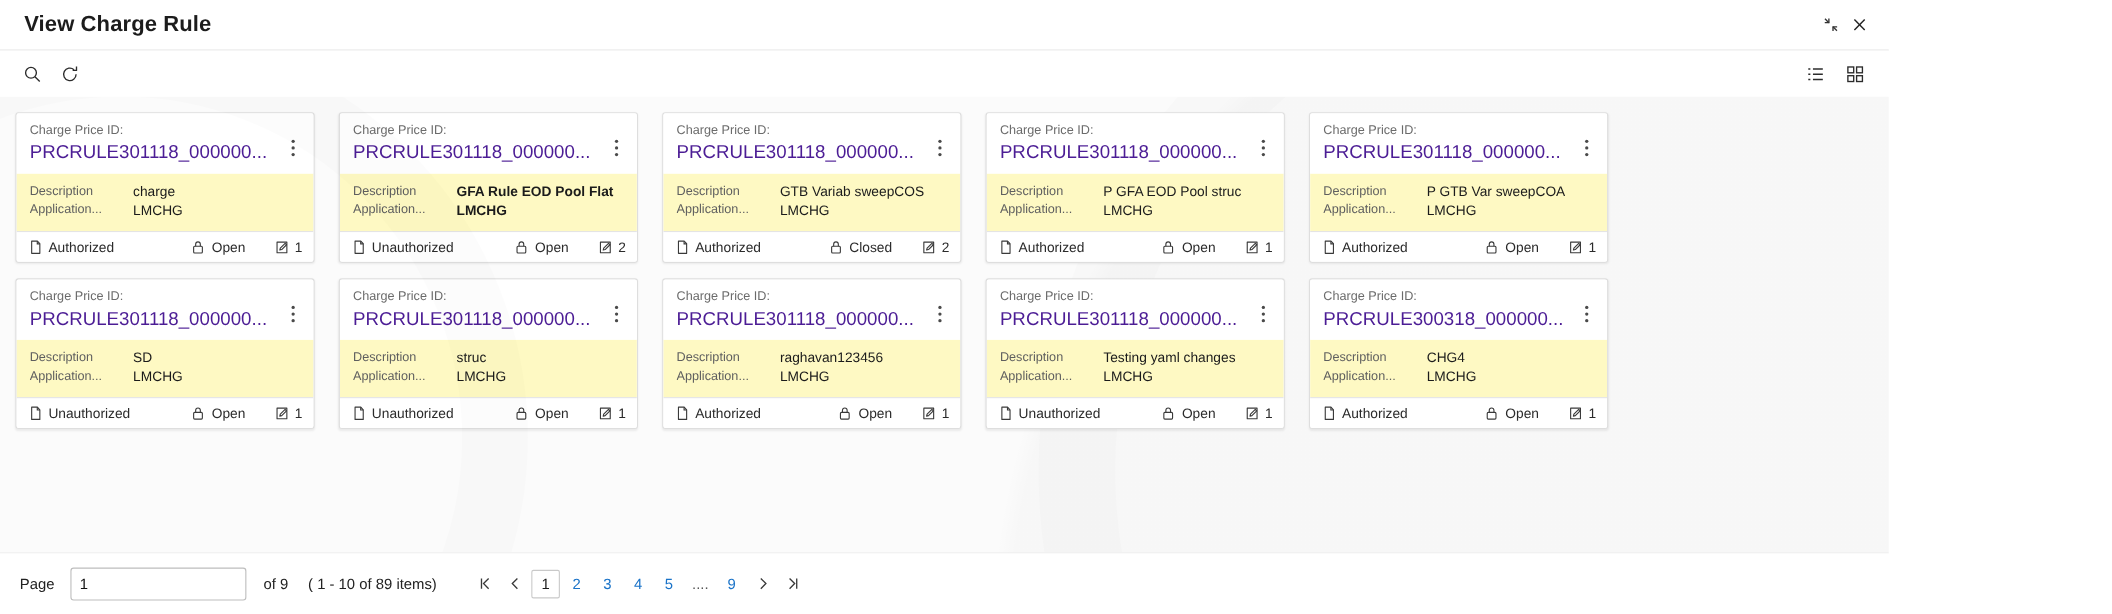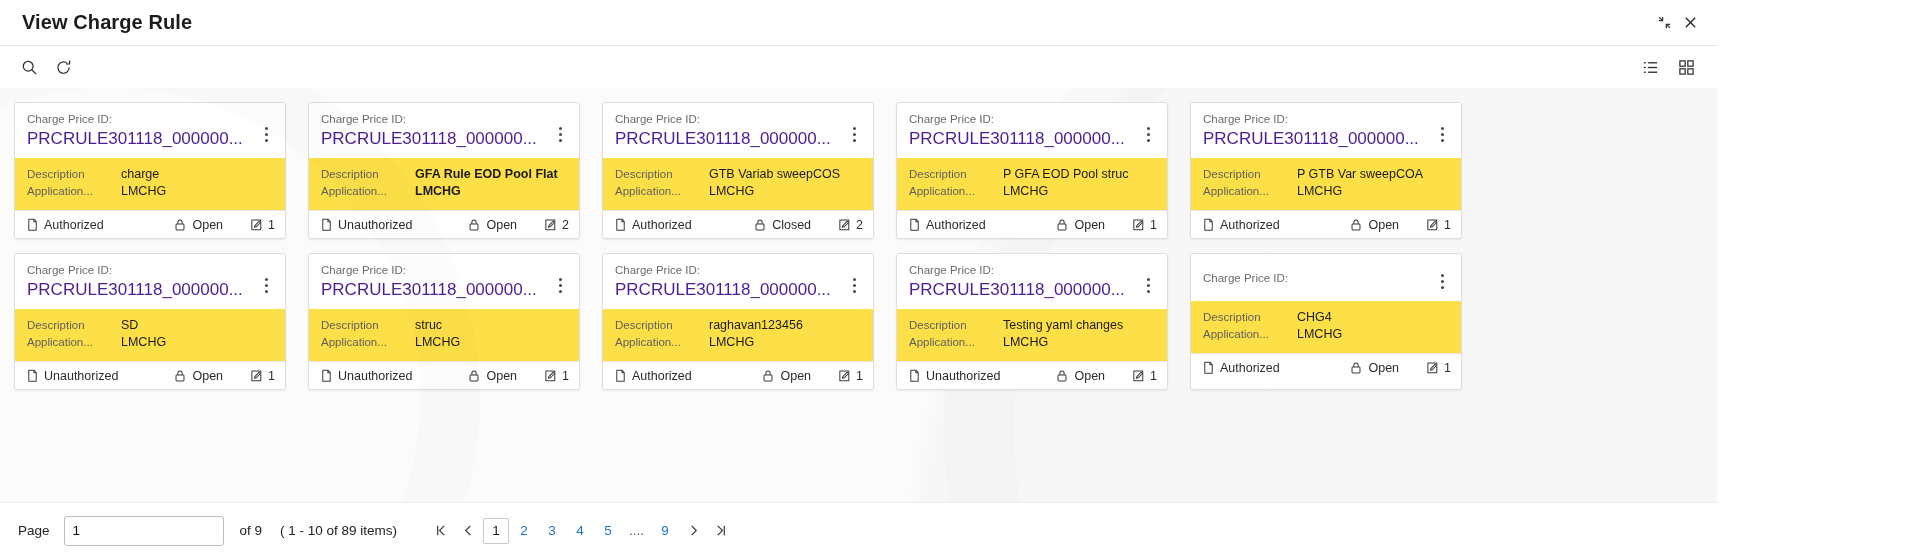--- a/index.html
+++ b/index.html
@@ -144,21 +144,21 @@
     width: 18px; height: 24px;
     display: flex; flex-direction: column; align-items: center; justify-content: center;
     gap: 3px;
     cursor: pointer;
     flex: 0 0 18px;
     margin-top: 6px;
   }
   .kebab i { width: 3px; height: 3px; border-radius: 50%; background: #4a4a4a; display: block; }
 
   .card-body {
-    background: #fde047;
+    background: #fef9c3;
     padding: 8px 12px 10px 12px;
     display: flex;
     gap: 10px;
     min-height: 44px;
   }
   .card-body .bk {
     font-size: 11.5px;
     color: #5f5f5f;
     line-height: 17px;
     width: 84px;
@@ -768,20 +768,21 @@
                 </svg>
               </span>
         <span>1</span>
       </div>
     </div>
         </div>
         <div class="card">
     <div class="card-head">
       <div class="labels">
         <div class="k-label">Charge Price ID:</div>
+        <div class="k-value">PRCRULE300318_000000...</div>
       </div>
       <div class="kebab">
               <i></i>
               <i></i>
               <i></i>
             </div>
     </div>
     <div class="card-body">
       <div>
         <div class="bk">Description</div>

